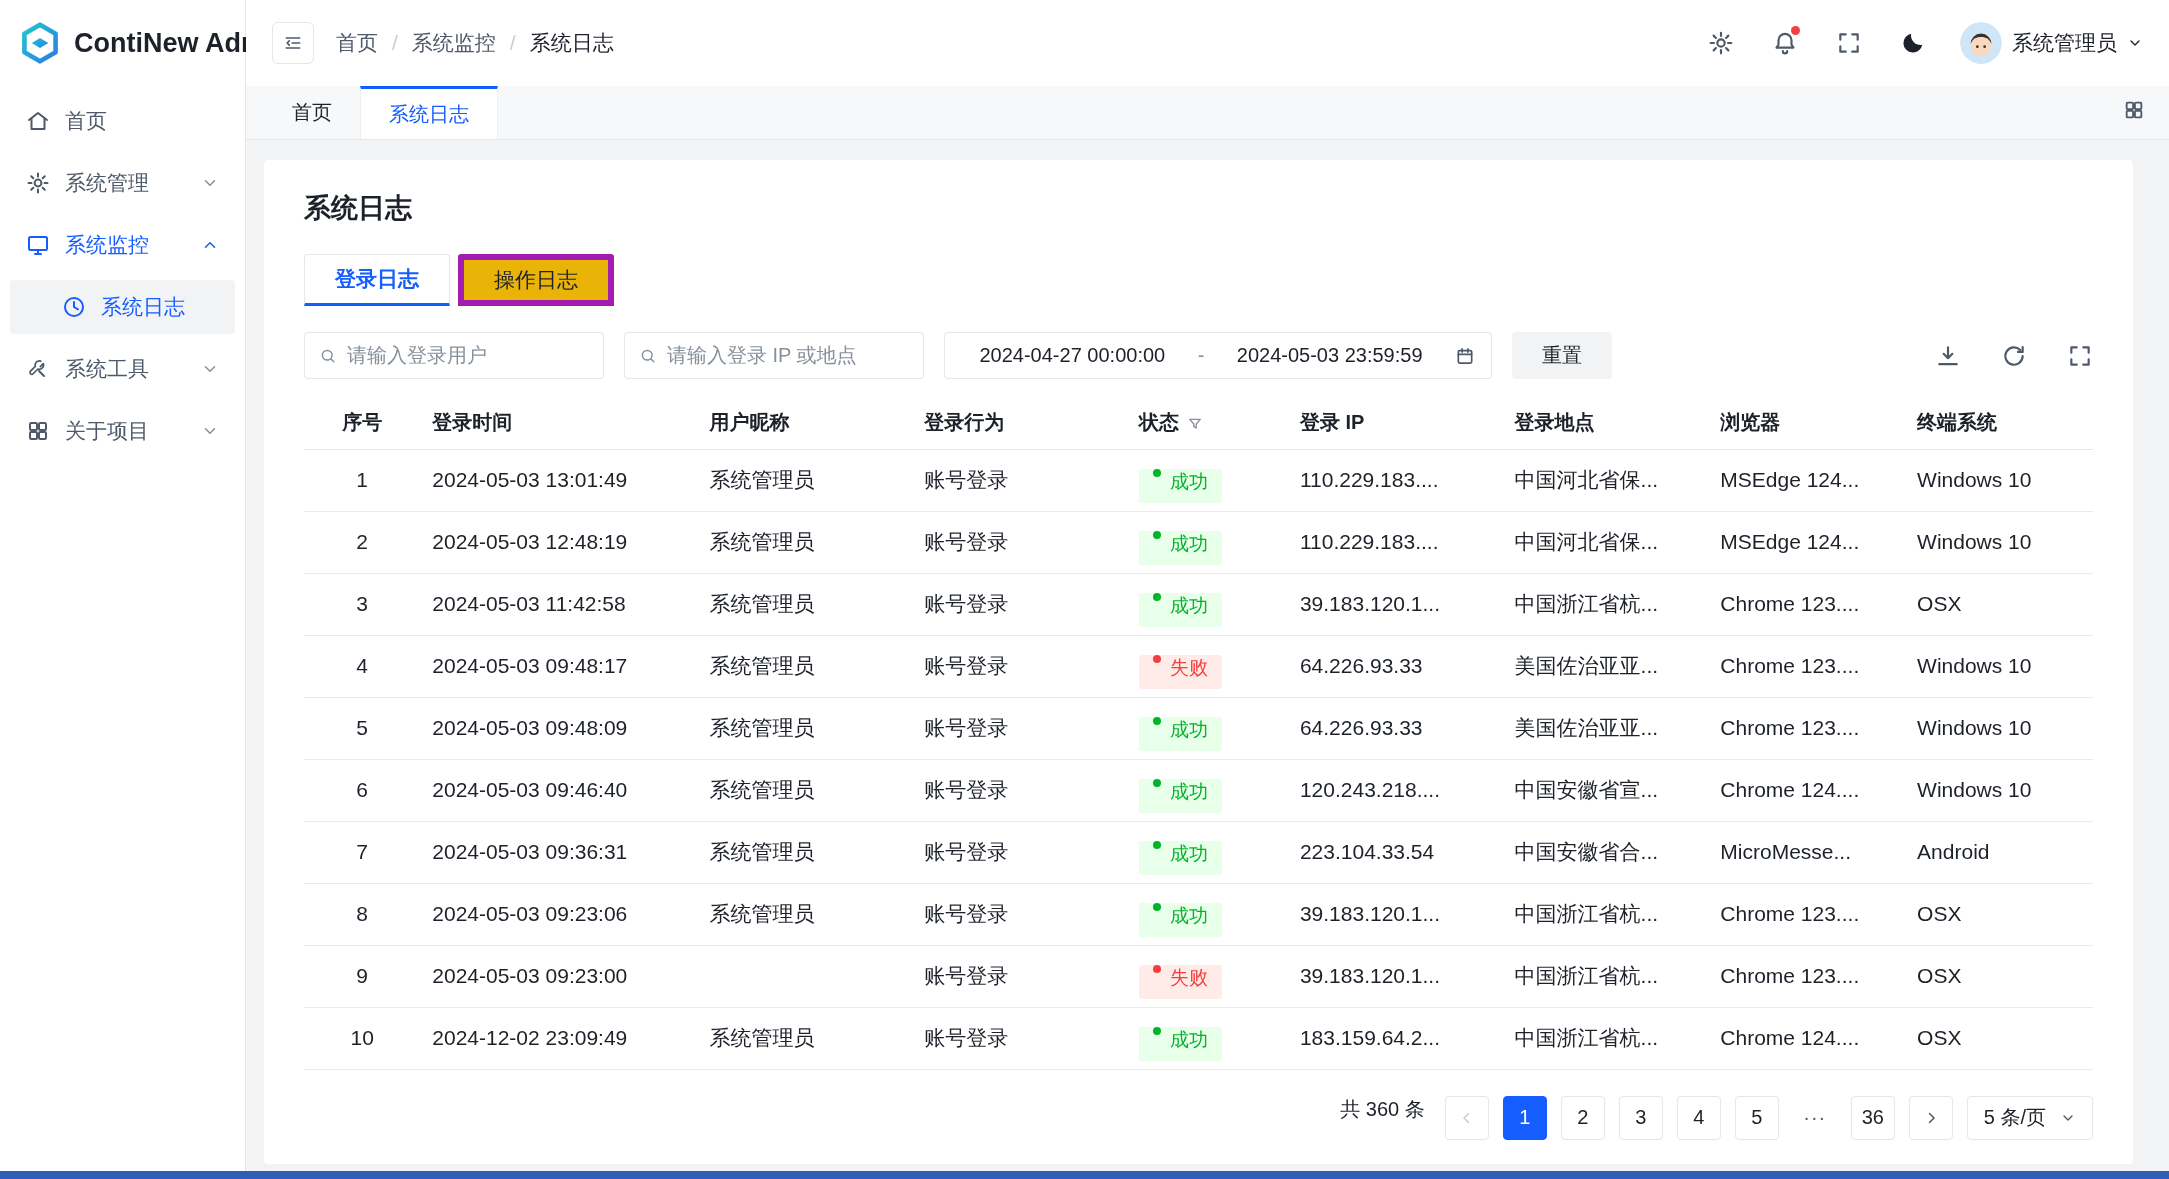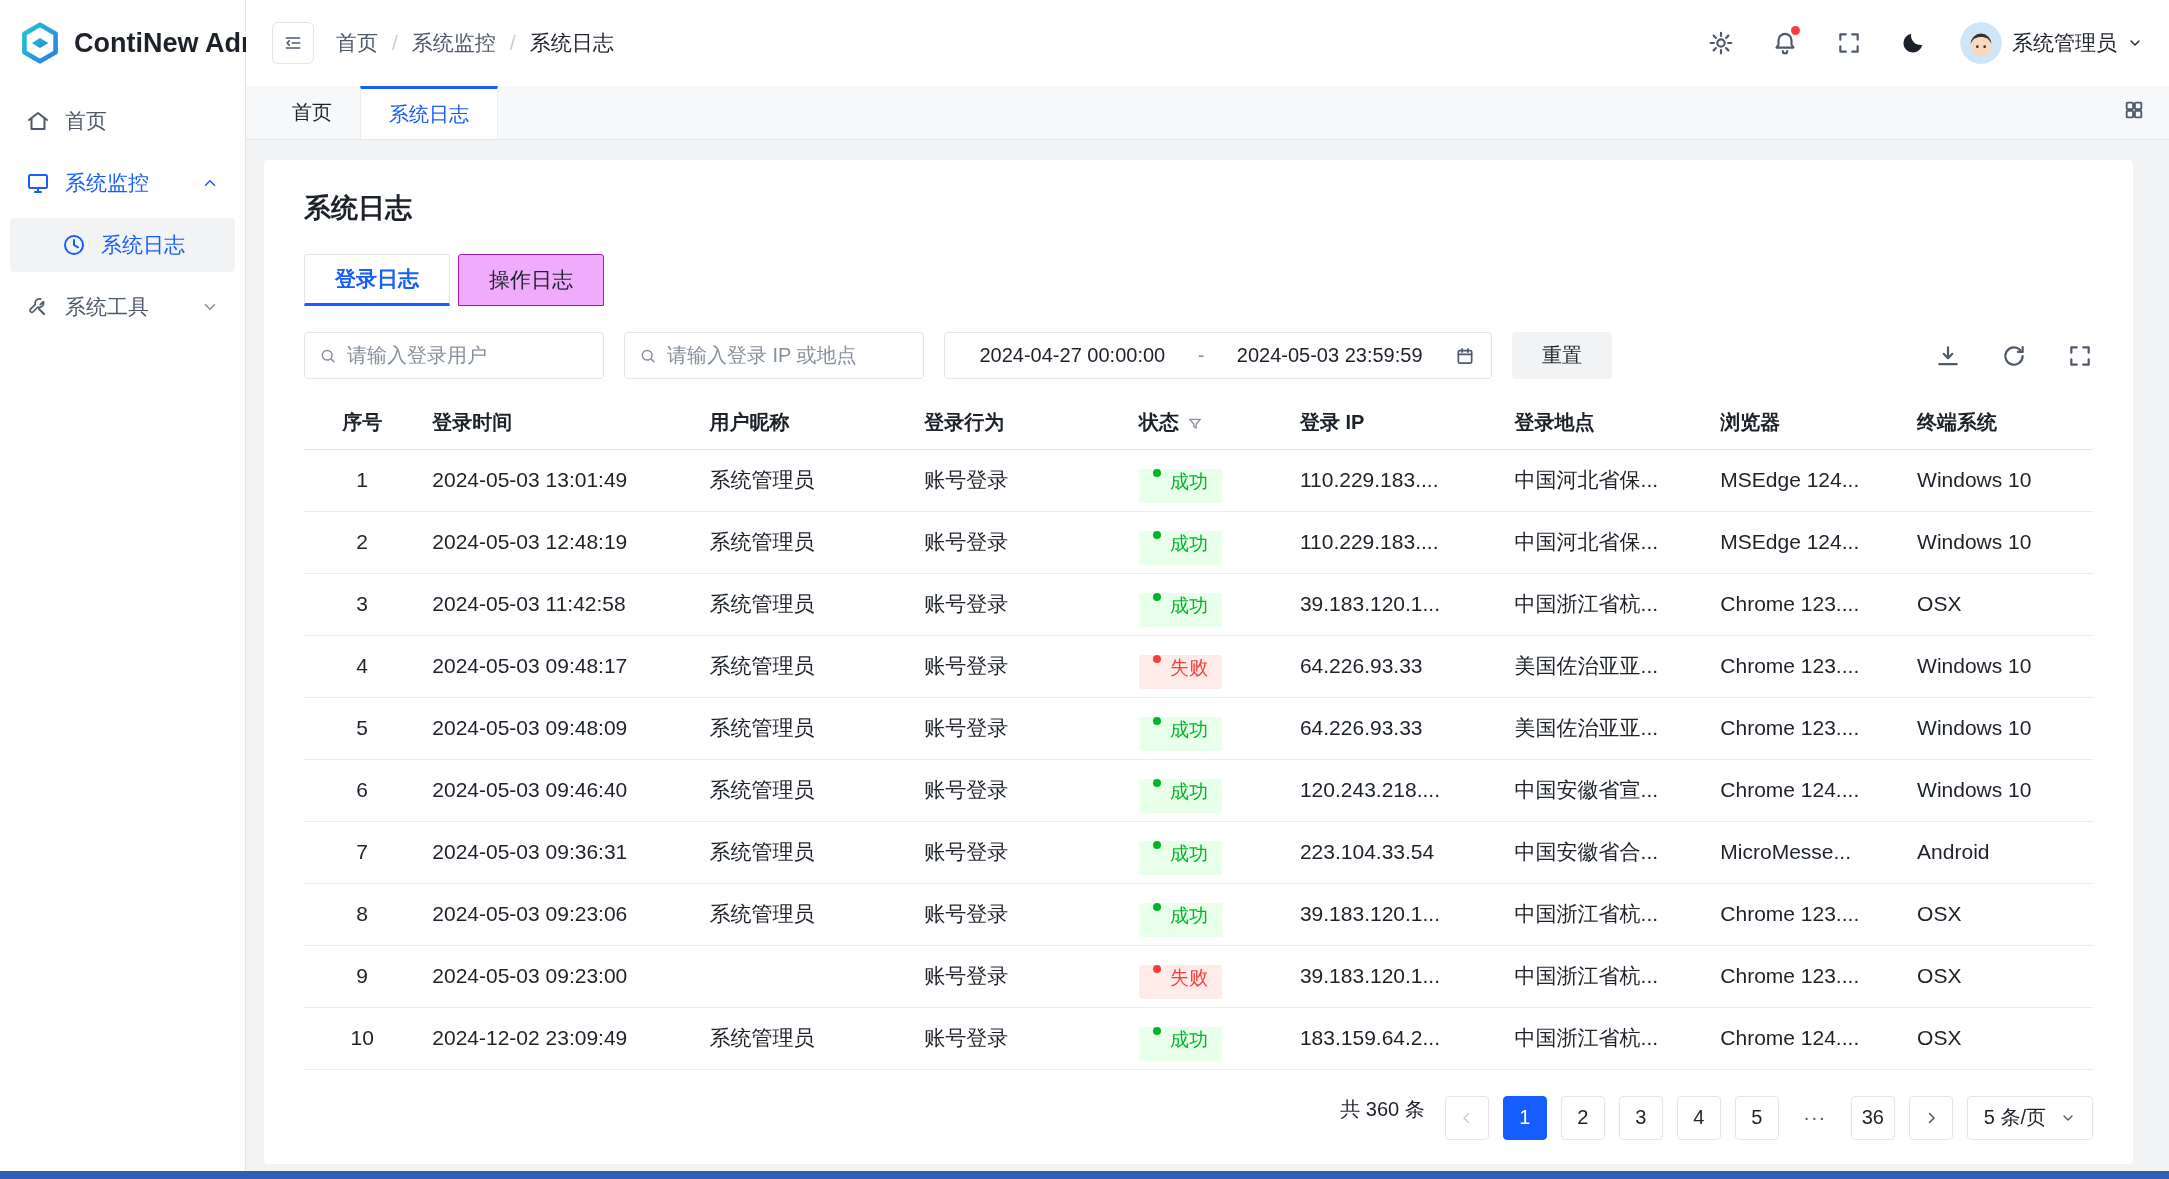--- a/index.html
+++ b/index.html
@@ -55,21 +55,21 @@
   .tabbar-right { margin-left:auto; display:flex; align-items:center; padding-right:24px; color:#4E5969; }
 
   
   .content { flex:1; background:#F2F3F5; padding:20px 36px 16px 18px; display:flex; flex-direction:column; overflow:hidden; }
   .card { flex:1; background:#fff; border-radius:4px; padding:30px 40px 24px; }
   .page-title { font-size:27px; font-weight:600; color:#1D2129; }
 
   .page-tabs { margin-top:28px; display:flex; gap:8px; }
   .ptab { height:52px; padding:0 30px; display:flex; align-items:center; font-size:21px; border-radius:3px 3px 0 0; cursor:pointer; }
   .ptab.active { color:#165DFF; background:#fff; border:1px solid #E5E6EB; border-bottom:3px solid #165DFF; font-weight:600; }
-  .ptab.inactive { background:#f0abfc; color:#1D2129; border:1px solid #a21caf; }
+  .ptab.inactive { background:#eab308; color:#1D2129; border:6px solid #a21caf; }
 
   .filter-row { margin-top:26px; display:flex; align-items:center; gap:20px; }
   .search-box { width:300px; height:47px; border:1px solid #E5E6EB; border-radius:4px; display:flex; align-items:center; gap:10px; padding:0 14px; background:#fff; color:#86909C; }
   .date-range { width:548px; height:47px; border:1px solid #E5E6EB; border-radius:4px; display:flex; align-items:center; padding:0 16px; gap:14px; background:#fff; cursor:pointer; }
   .dr-val { color:#1D2129; flex:1; text-align:center; white-space:nowrap; }
   .dr-sep { color:#86909C; }
   .dr-cal { color:#4E5969; flex:0 0 auto; }
   .reset-btn { height:47px; padding:0 30px; background:#F2F3F5; border-radius:4px; color:#1D2129; font-size:20px; }
   .toolbar-right { margin-left:auto; display:flex; align-items:center; gap:40px; color:#4E5969; }
   .toolbar-right button { display:flex; align-items:center; }
@@ -123,20 +123,30 @@
 
     <nav class="menu">
       <div class="menu-item">
         <svg class="icon i24" viewBox="0 0 24 24">
             <path d="M3 11 12 4l9 7"></path>
             <path d="M5.5 9.5V20h13V9.5"></path>
           </svg>
         <span class="mi-label">首页</span>
       </div>
 
+      <div class="menu-item">
+        <svg class="icon i24" viewBox="0 0 24 24">
+            <circle cx="12" cy="12" r="3.4"></circle>
+            <path d="M12 2.5v3M12 18.5v3M2.5 12h3M18.5 12h3M5.2 5.2l2.1 2.1M16.7 16.7l2.1 2.1M18.8 5.2l-2.1 2.1M7.3 16.7l-2.1 2.1"></path>
+          </svg>
+        <span class="mi-label">系统管理</span>
+        <svg class="icon i18 chev" viewBox="0 0 24 24">
+            <path d="m6 9 6 6 6-6"></path>
+          </svg>
+      </div>
 
       <div class="menu-item parent-active">
         <svg class="icon i24" viewBox="0 0 24 24">
             <rect x="3" y="4" width="18" height="13" rx="1.5"></rect>
             <path d="M9 21h6M12 17v4"></path>
           </svg>
         <span class="mi-label">系统监控</span>
         <svg class="icon i18 chev" viewBox="0 0 24 24">
             <path d="m6 15 6-6 6 6"></path>
           </svg>
@@ -155,20 +165,32 @@
         <svg class="icon i24" viewBox="0 0 24 24">
             <path d="M14.5 6.5 18 3a5 5 0 0 1-6.4 6.4L6 15a2.1 2.1 0 1 1-3-3l5.6-5.6A5 5 0 0 1 15 0.1" transform="translate(2 4) scale(0.85)"></path>
             <path d="M13 14l5 5"></path>
           </svg>
         <span class="mi-label">系统工具</span>
         <svg class="icon i18 chev" viewBox="0 0 24 24">
             <path d="m6 9 6 6 6-6"></path>
           </svg>
       </div>
 
+      <div class="menu-item">
+        <svg class="icon i24" viewBox="0 0 24 24">
+            <rect x="4" y="4" width="7" height="7" rx="1.2"></rect>
+            <rect x="13" y="4" width="7" height="7" rx="1.2"></rect>
+            <rect x="4" y="13" width="7" height="7" rx="1.2"></rect>
+            <rect x="13" y="13" width="7" height="7" rx="1.2"></rect>
+          </svg>
+        <span class="mi-label">关于项目</span>
+        <svg class="icon i18 chev" viewBox="0 0 24 24">
+            <path d="m6 9 6 6 6-6"></path>
+          </svg>
+      </div>
     </nav>
   </aside>
 
   <div class="main-col">
 
     <header class="topbar">
       <button class="collapse-btn">
         <svg class="icon i20" viewBox="0 0 24 24">
             <path d="M4 6h16M11 12h9M4 18h16M7.5 9.5 5 12l2.5 2.5"></path>
           </svg>

